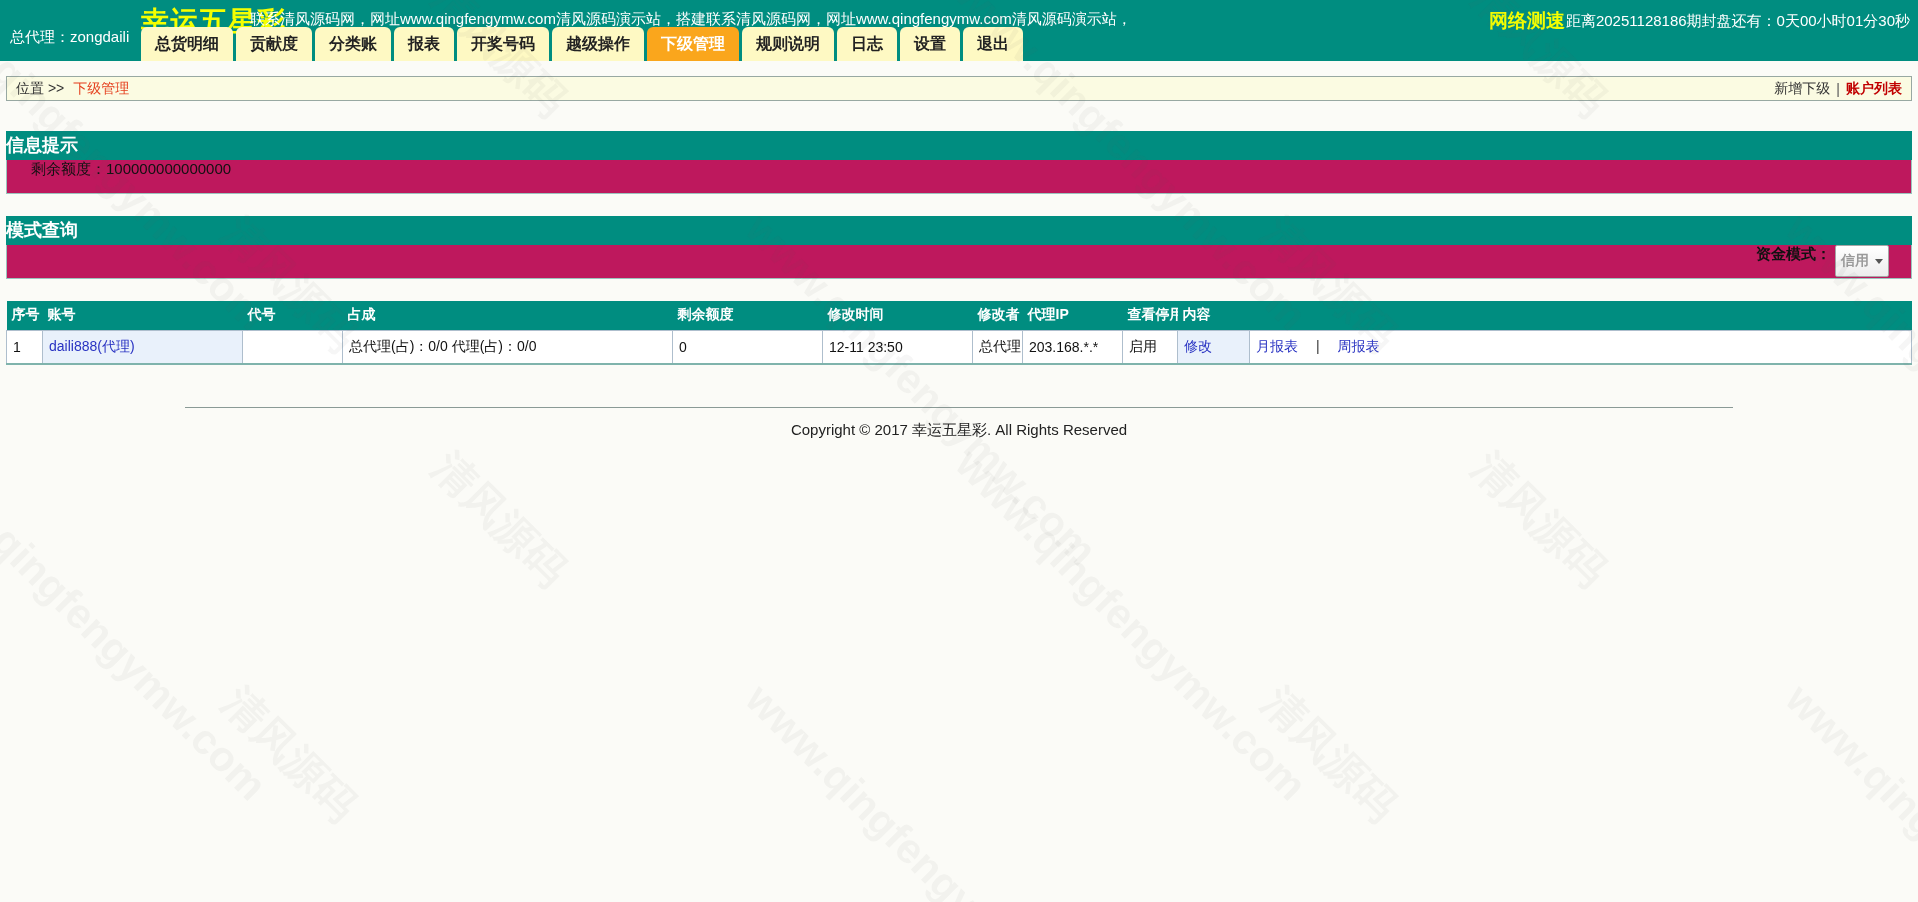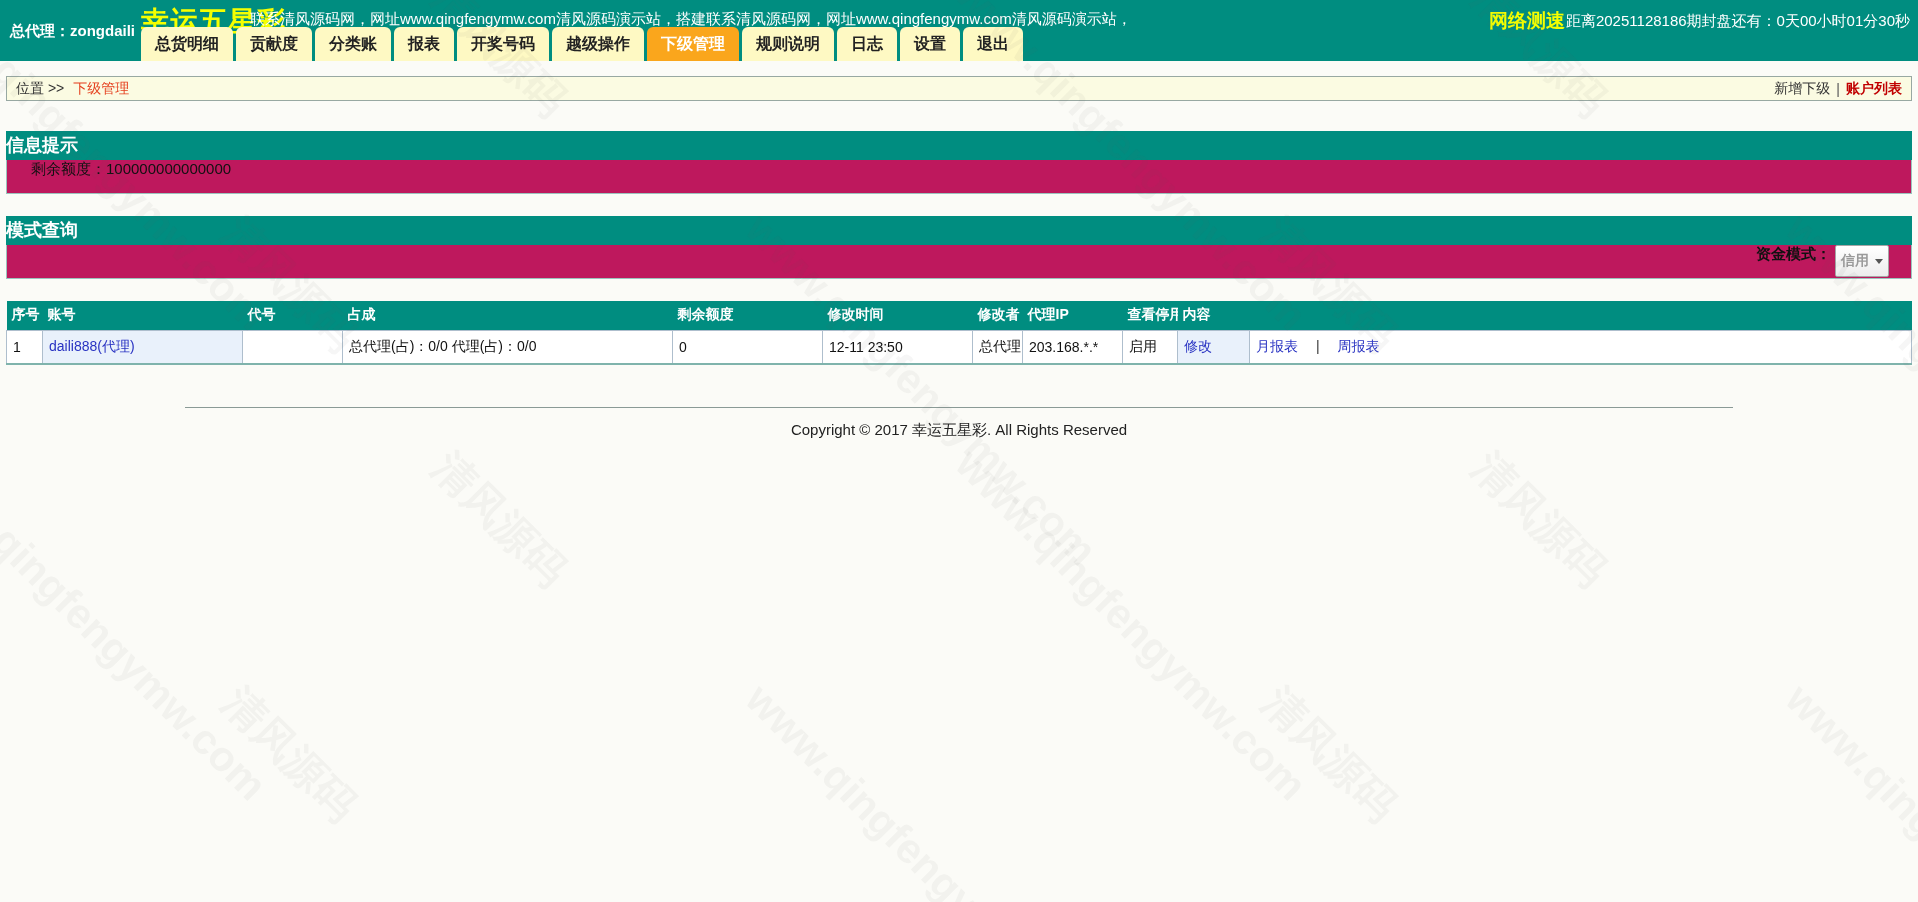--- a/index.html
+++ b/index.html
@@ -7,21 +7,21 @@
   body { font-family:"Liberation Sans","DejaVu Sans",sans-serif; }
   .page { position:relative; width:1918px; height:902px; background:#fbfbf7; overflow:hidden; }
 
   
   .wm-layer { position:absolute; inset:0; pointer-events:none; z-index:60; overflow:hidden; }
   .wm { position:absolute; white-space:nowrap; font-size:42px; font-weight:bold;
         color:rgba(90,90,90,0.055); transform:rotate(45deg); transform-origin:left top; }
 
   
   .top-header { position:relative; width:100%; height:61px; background:#008d80; z-index:1; }
-  .agent-label { position:absolute; left:10px; top:22px; color:#fff; font-weight:bold; font-size:15px; }
+  .agent-label { position:absolute; left:10px; top:28px; color:#fff; font-weight:normal; font-size:15px; }
   .site-title { position:absolute; left:141px; top:3px; color:#f5ff00; font-weight:bold; font-size:28px; letter-spacing:1px; }
   .marquee { position:absolute; left:250px; top:10px; color:#fff; font-size:15px; white-space:nowrap; }
   .header-right { position:absolute; right:8px; top:8px; display:flex; align-items:center; gap:1px; }
   .net-speed { color:#f5ff00; font-weight:bold; font-size:19px; cursor:pointer; }
   .countdown { color:#fff; font-size:15px; }
 
   .nav-tabs { position:absolute; left:141px; bottom:0; display:flex; }
   .tab { background:#fef9c3; color:#222; font-size:16px; font-weight:bold; height:34px; line-height:34px;
          padding:0 14px; margin-right:3px; border-radius:6px 6px 0 0; cursor:pointer; white-space:nowrap; }
   .tab.active { background:#faa61c; color:#fff; }

